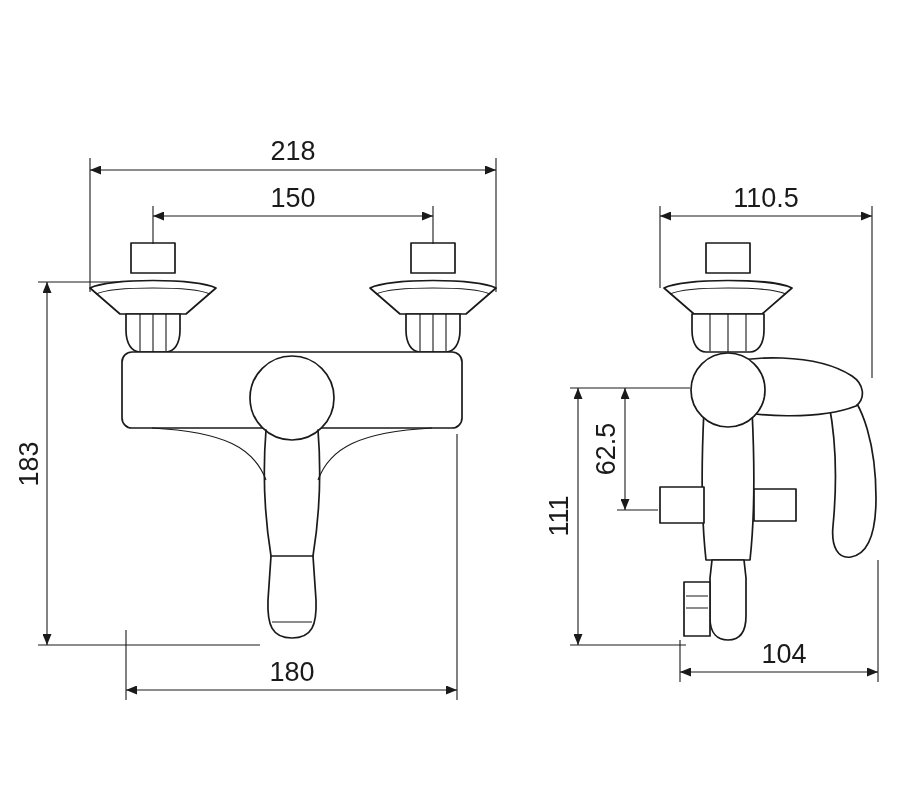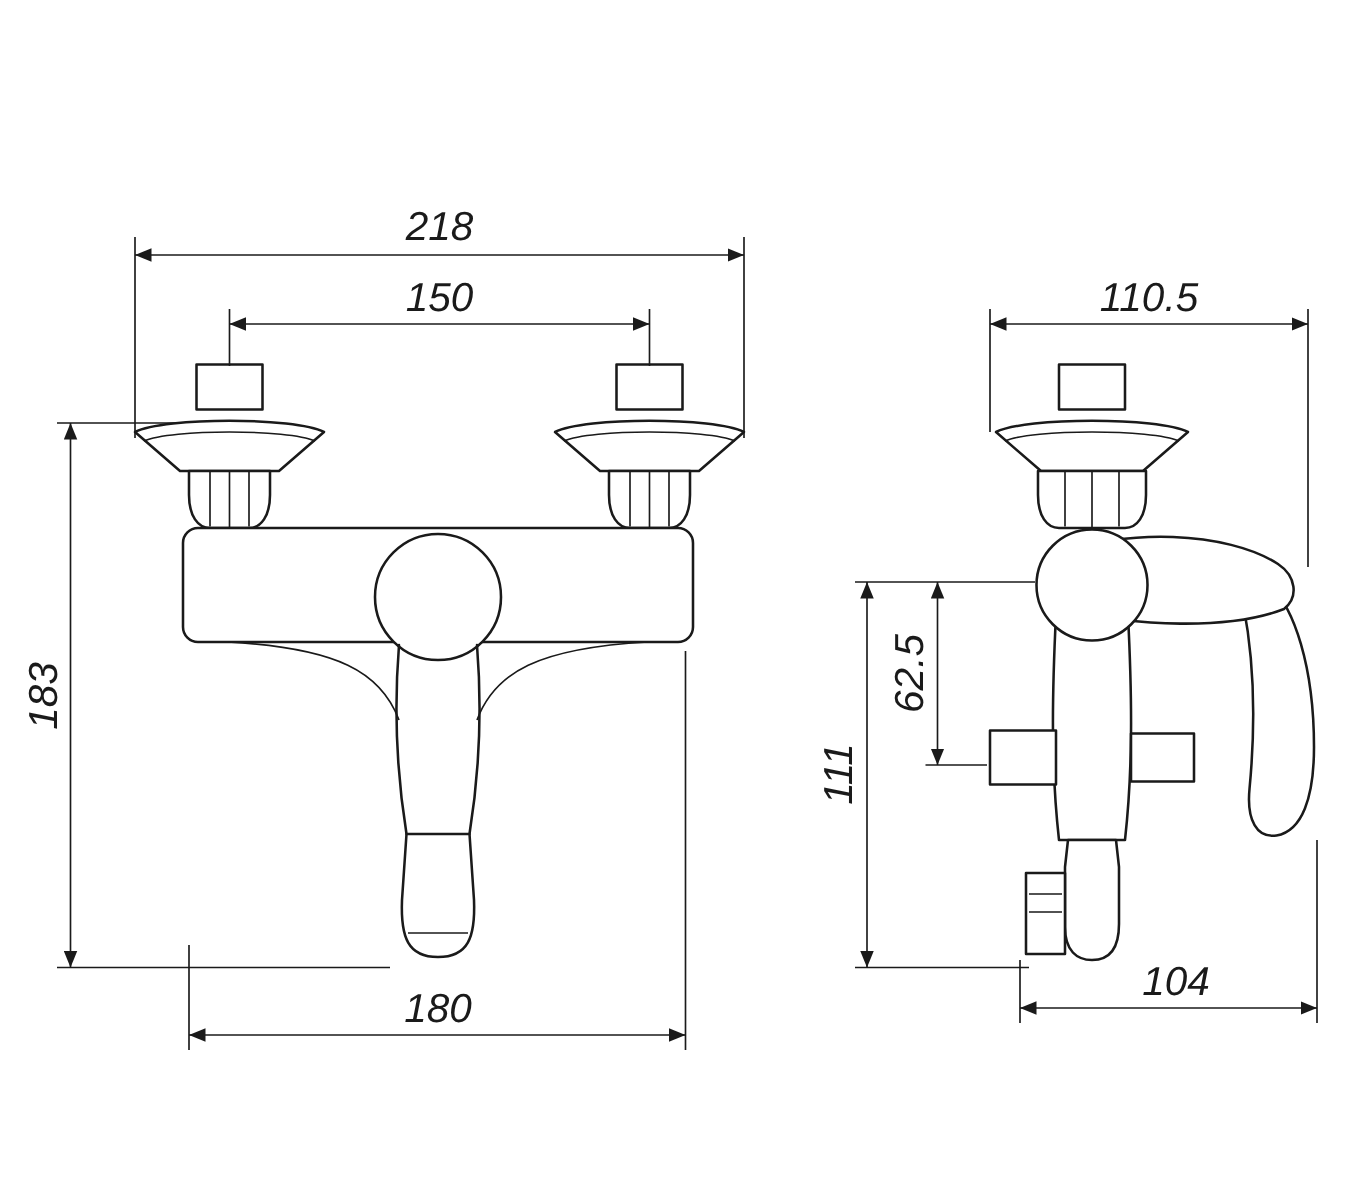--- a/index.html
+++ b/index.html
@@ -1,17 +1,17 @@
 <!DOCTYPE html>
 <html style="--line: #1a1a1a; --bg: #ffffff;"><head>
 <meta charset="utf-8">
 <style>
   :root { --line:#1a1a1a; --bg:#ffffff; }
   html,body { margin:0; padding:0; background:var(--bg); }
-  .canvas { width:899px; height:800px; background:var(--bg); position:relative; overflow:hidden;font-style:italic; }
+  .canvas { width:899px; height:800px; background:var(--bg); position:relative; overflow:hidden; }
   svg { display:block; }
   .solid  { fill:#ffffff; stroke:var(--line); stroke-width:1.7; stroke-linejoin:round; }
   .stroke { fill:none; stroke:var(--line); stroke-width:1.7; stroke-linecap:round; stroke-linejoin:round; }
   .thin   { fill:none; stroke:var(--line); stroke-width:1.1; }
   .dim    { fill:none; stroke:var(--line); stroke-width:1.1; }
   .dimtext { font-family:"Liberation Sans", sans-serif; font-size:27px; fill:var(--line); }
   marker path { fill:var(--line); stroke:none; }
 </style>
 </head>
 <body>

